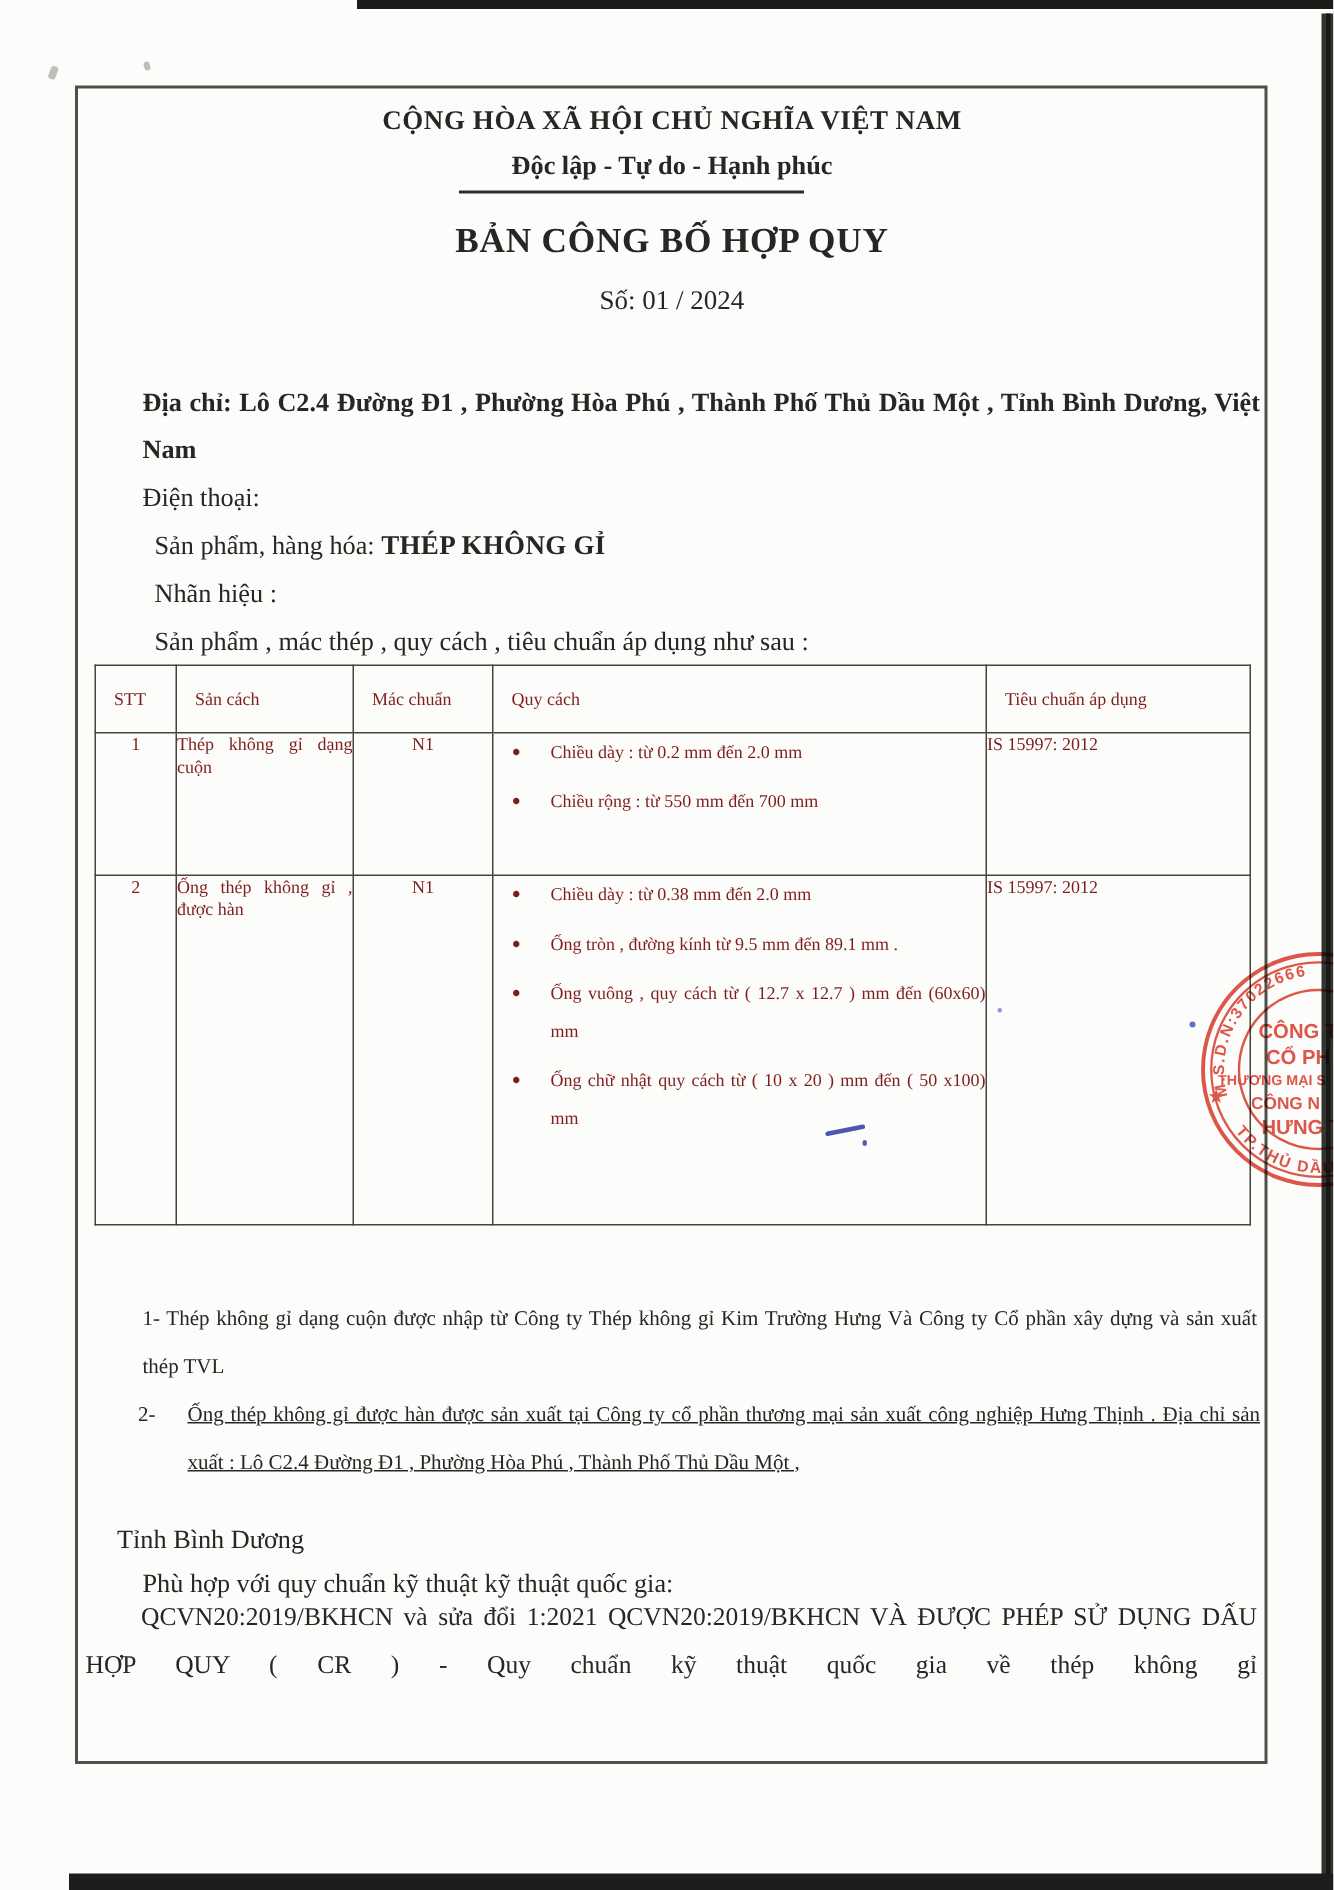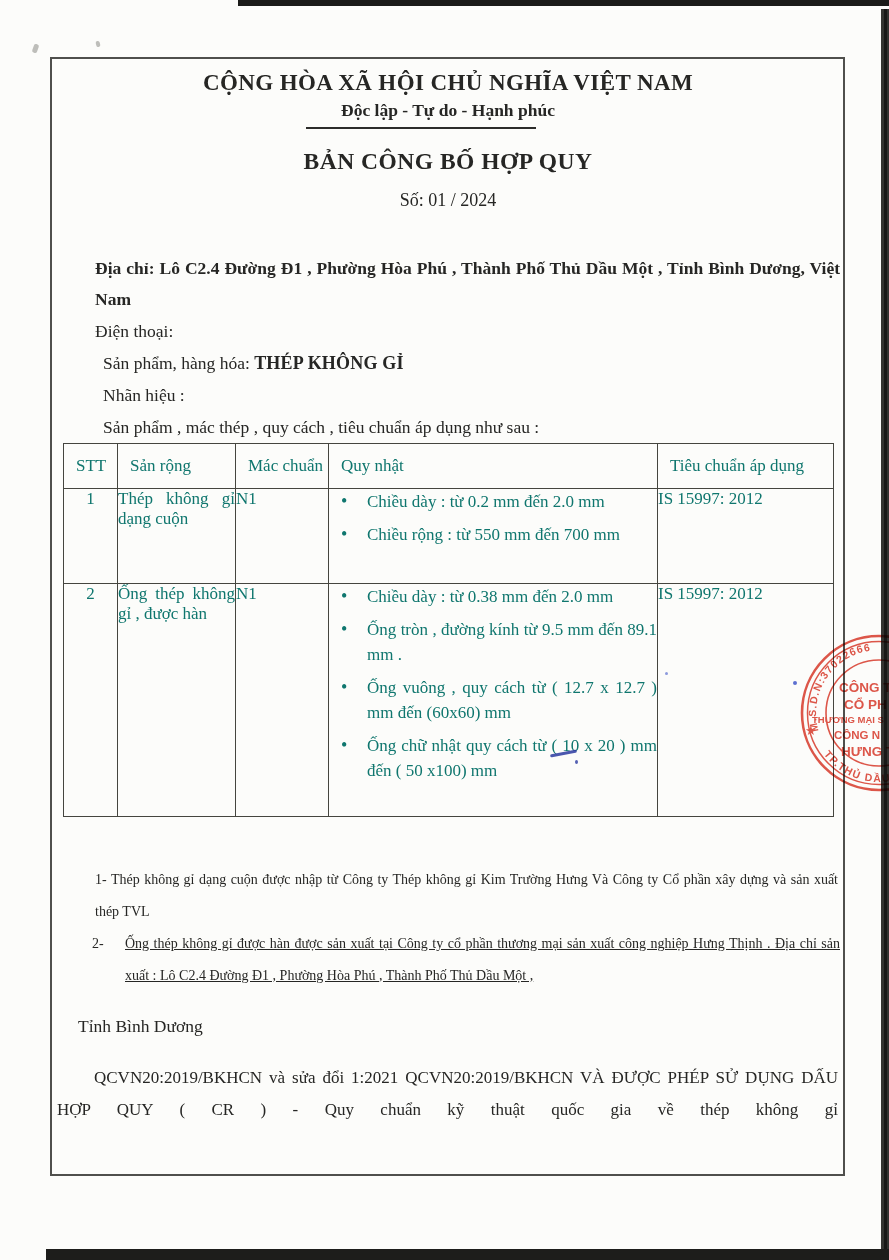--- a/index.html
+++ b/index.html
@@ -21,53 +21,53 @@
   .dot-a{left:793px;top:681px;width:4px;height:4px;opacity:.85;}
   .dot-b{left:665px;top:672px;width:3px;height:3px;opacity:.6;}
   .pen-mark{position:absolute;left:550px;top:752px;width:27px;height:3px;background:#2b3aa0;transform:rotate(-11deg);border-radius:2px;opacity:.85;}
   .pen-dot{position:absolute;left:575px;top:760px;width:3px;height:4px;background:#2b3aa0;border-radius:50%;opacity:.8;}
 
   
   .border-box{position:absolute;left:50px;top:57px;width:795px;height:1119px;border:2px solid #4f4f4c;box-sizing:border-box;}
 
   
   .center-line{position:absolute;left:50px;width:796px;text-align:center;}
-  .country{top:70px;font-size:23px;font-weight:bold;letter-spacing:.4px;}
+  .country{top:70px;font-size:18px;font-weight:bold;letter-spacing:.4px;}
   .motto{top:100px;font-size:17.5px;font-weight:bold;}
   .motto-underline{position:absolute;left:306px;top:127px;width:230px;height:2px;background:#2c2c2a;}
   .doc-title{top:148px;font-size:23.5px;font-weight:bold;letter-spacing:.5px;}
   .doc-number{top:190px;font-size:18px;}
 
   
   .txt{position:absolute;font-size:17.5px;line-height:31px;}
   .org{left:95px;top:222px;width:745px;}
   .address{left:95px;top:253px;width:745px;text-align:justify;font-weight:bold;}
   .phone{left:95px;top:316px;}
   .product-line{left:103px;top:348px;}
   .product-line b{font-size:18px;letter-spacing:.2px;}
   .brand{left:103px;top:380px;}
   .intro{left:103px;top:412px;}
 
   
   table.spec{
     position:absolute;left:63px;top:443px;width:770px;
     border-collapse:collapse;table-layout:fixed;
-    font-size:17px;color:#0f766e;
+    font-size:12px;color:#7f1d1d;
   }
   table.spec th,table.spec td{
     border:1.6px solid #45453f;font-weight:normal;vertical-align:top;
     padding:0;overflow:hidden;box-sizing:border-box;
   }
   table.spec th{height:45px;vertical-align:middle;text-align:left;padding-left:12px;}
   th.c-stt,td.c-stt{text-align:center;padding-left:0;}
   tr.r1 td{height:95px;}
   tr.r2 td{height:233px;}
   td.c-stt{padding-top:10px;}
   td.c-prod{padding:10px 10px 0 13px;text-align:justify;}
-  td.c-grade{text-align:left;padding-top:10px;}
+  td.c-grade{text-align:center;padding-top:10px;}
   td.c-spec{padding:8px 12px 0 10px;}
   td.c-std{padding:10px 6px 0 10px;}
   .bullet-item{position:relative;padding-left:38px;margin-bottom:8px;line-height:25px;text-align:justify;}
   .bullet-item:before{content:"•";position:absolute;left:12px;top:0;font-size:18px;}
 
   
   .note{position:absolute;font-size:14px;line-height:31.5px;text-align:justify;}
   .note1{left:95px;top:864px;width:743px;}
   .note2{left:92px;top:928px;width:748px;padding-left:33px;box-sizing:border-box;text-decoration:underline;}
   .note2 .num{display:inline-block;width:33px;margin-left:-33px;}
@@ -113,23 +113,23 @@
     <colgroup>
       <col style="width:54px">
         <col style="width:118px">
         <col style="width:93px">
         <col style="width:329px">
         <col style="width:176px">
     </colgroup>
     <tbody>
         <tr>
       <th class="c-stt">STT</th>
-      <th>Sản rộng</th>
+      <th>Sản cách</th>
       <th>Mác chuẩn</th>
-      <th>Quy nhật</th>
+      <th>Quy cách</th>
       <th>Tiêu chuẩn áp dụng</th>
     </tr>
     <tr class="r1">
       <td class="c-stt">1</td>
       <td class="c-prod">Thép không gỉ dạng cuộn</td>
       <td class="c-grade">N1</td>
       <td class="c-spec">
         <div class="bullet-item"><span>Chiều dày : từ 0.2 mm đến 2.0 mm</span></div>
         <div class="bullet-item"><span>Chiều rộng : từ 550 mm đến 700 mm</span></div>
       </td>
@@ -151,20 +151,21 @@
     </table>
 
   <div class="blue-dot dot-a"></div>
   <div class="blue-dot dot-b"></div>
   <div class="pen-mark"></div>
   <div class="pen-dot"></div>
 
   <div class="note note1"><span class="num">1-</span><span> Thép không gỉ dạng cuộn được nhập từ Công ty Thép không gỉ Kim Trường Hưng Và Công ty Cổ phần xây dựng và sản xuất thép TVL</span></div>
   <div class="note note2"><span class="num">2-</span><span>Ống thép không gỉ được hàn được sản xuất tại Công ty cổ phần thương mại sản xuất công nghiệp Hưng Thịnh . Địa chỉ sản xuất : Lô C2.4 Đường Đ1 , Phường Hòa Phú , Thành Phố Thủ Dầu Một ,</span></div>
   <div class="txt province">Tỉnh Bình Dương</div>
+  <div class="txt conformity">Phù hợp với quy chuẩn kỹ thuật kỹ thuật quốc gia:</div>
   <div class="regulation">QCVN20:2019/BKHCN và sửa đổi 1:2021 QCVN20:2019/BKHCN VÀ ĐƯỢC PHÉP SỬ DỤNG DẤU HỢP QUY ( CR ) - Quy chuẩn kỹ thuật quốc gia về thép không gỉ</div>
 
   <svg class="stamp" width="120" height="215" viewBox="0 0 120 215">
     <g stroke="#dd4a3c" fill="none">
       <circle cx="110" cy="99" r="77" stroke-width="2.6"></circle>
       <circle cx="110" cy="99" r="71.5" stroke-width="1.5"></circle>
       <circle cx="110" cy="99" r="53" stroke-width="1.6"></circle>
     </g>
     <path id="arcTop" d="M 50.8 120.5 A 63 63 0 0 1 120.9 37" fill="none"></path>
     <path id="arcBottom" d="M 53.5 138.6 A 69 69 0 0 0 149.6 155.5" fill="none"></path>

